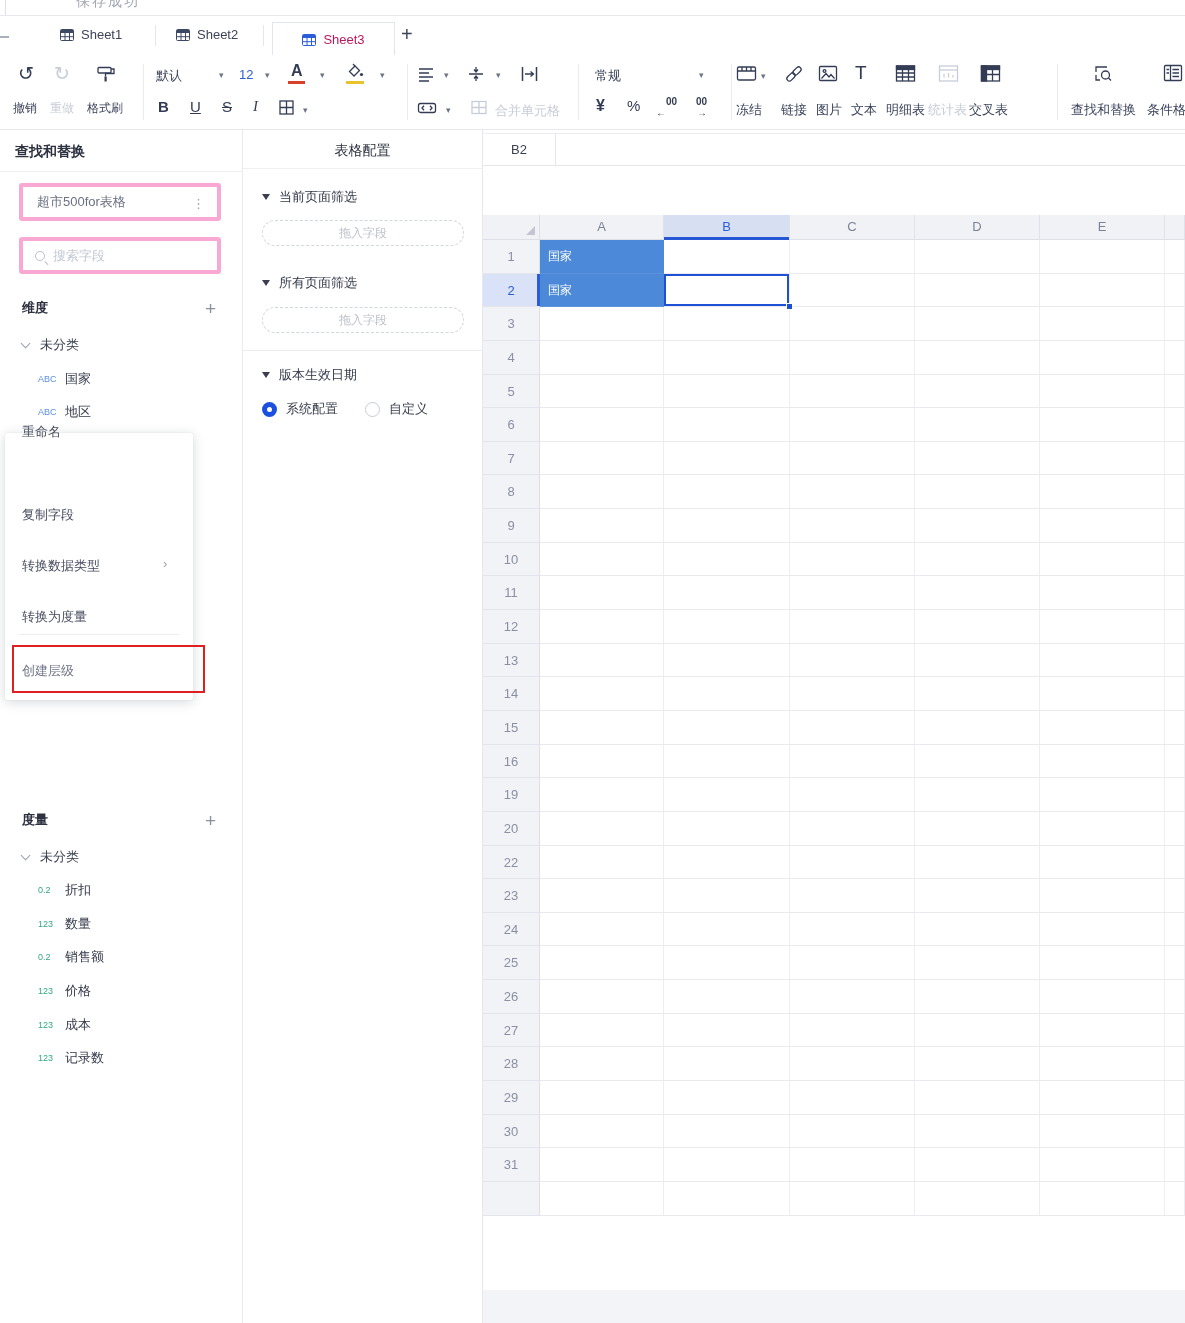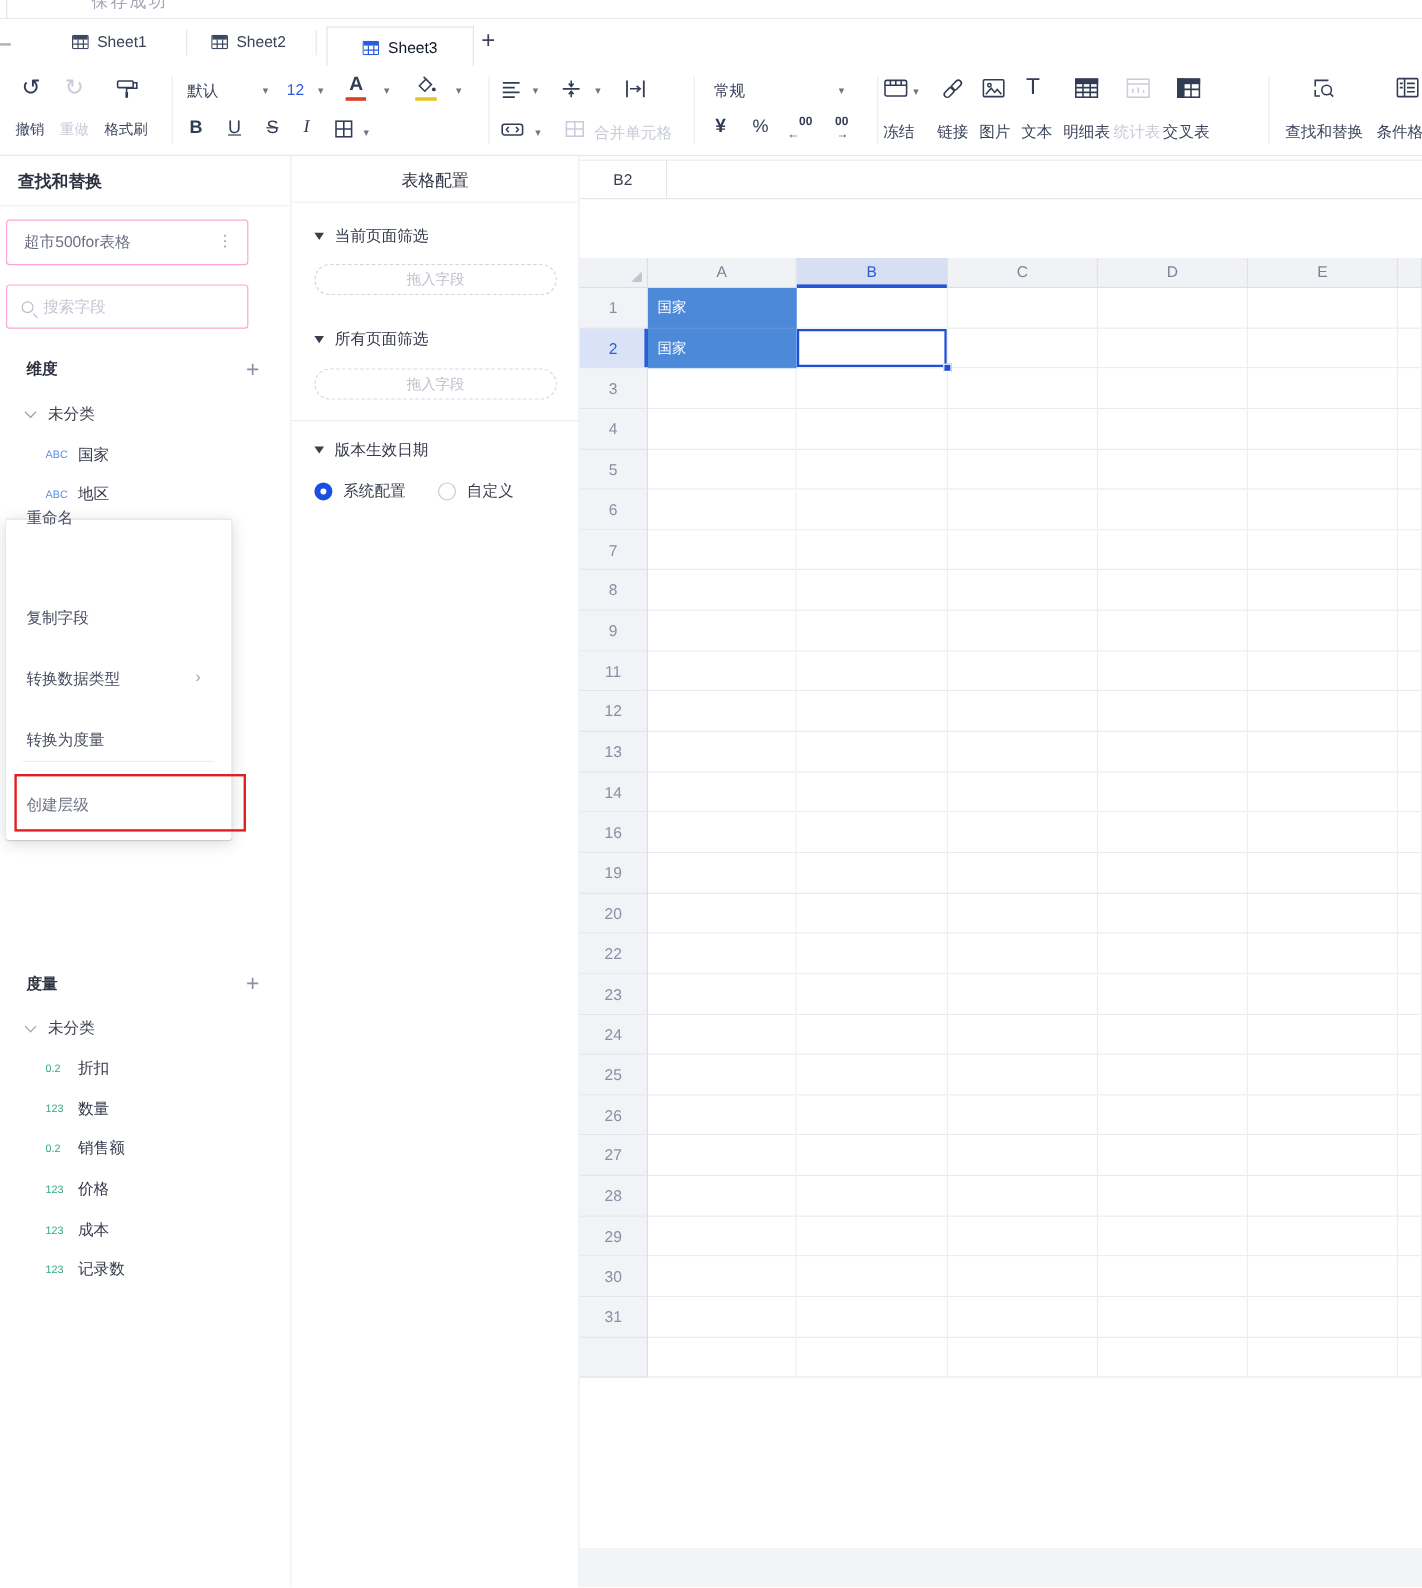--- a/index.html
+++ b/index.html
@@ -13,21 +13,21 @@
   .toast-edge { position:absolute; left:5px; top:0; width:1px; height:16px; background:#dfe1e8; }
   .toast-text { position:absolute; left:76px; top:-7px; font-size:14px; color:#a3a7b4; letter-spacing:2px; }
 
   
   .tabbar { left:0; top:16px; width:1185px; height:39px; background:#fff; }
   .tab-dash { position:absolute; left:0; top:20px; width:9px; height:2px; background:#aab0bc; }
   .sheet-tab { position:absolute; top:11px; display:flex; align-items:center; gap:7px; font-size:13px; color:#3d4257; cursor:default; }
   .sheet-tab svg { display:block; }
   .tab-divider { position:absolute; top:9px; width:1px; height:21px; background:#e4e6ec; }
   .active-tab { position:absolute; left:272px; top:6px; width:123px; height:34px; border:1px solid #e3e5ec; border-bottom:none; background:#fff;
-    display:flex; align-items:center; justify-content:center; gap:7px; font-size:13px; color:#0f172a; }
+    display:flex; align-items:center; justify-content:center; gap:7px; font-size:13px; color:#be185d; }
   .tab-add { position:absolute; left:401px; top:7px; font-size:20px; color:#3d4257; }
 
   
   .toolbar { left:0; top:55px; width:1185px; height:75px; background:#fff; border-bottom:1px solid #e6e8ee; }
   .vsep { position:absolute; top:9px; width:1px; height:56px; background:#eaebf1; }
   .ticon { position:absolute; color:#333c55; text-align:center; line-height:1; }
   .tlabel { position:absolute; font-size:12px; color:#3c445c; white-space:nowrap; }
   .caret { position:absolute; font-size:9px; color:#6d7487; }
   .dis { color:#c8ccd8 !important; }
   .dis-svg { stroke:#c9cdd9 !important; }
@@ -35,21 +35,21 @@
   .a-underline { position:absolute; height:3px; }
   .glyph { font-weight:bold; font-size:15px; }
   .dec { position:absolute; width:22px; height:22px; font-size:10px; color:#333c55; }
   .dec b { position:absolute; top:0; right:1px; font-weight:bold; font-size:10px; }
   .dec i { position:absolute; bottom:0; font-style:normal; font-size:10px; }
 
   
   .leftpanel { left:0; top:130px; width:243px; height:1193px; background:#fff; border-right:1px solid #e8eaef; }
   .lp-title { position:absolute; left:15px; top:13px; font-size:14px; font-weight:700; color:#2e3240; }
   .lp-hdr-border { position:absolute; left:0; top:41px; width:242px; height:1px; background:#eef0f4; }
-  .box { position:absolute; left:5px; width:202px; border:1px solid #f9a8d4; border-radius:3px; background:#fff; }
+  .box { position:absolute; left:19px; width:202px; border:4px solid #f9a8d4; border-radius:3px; background:#fff; }
   .dataset-box { top:53px; height:38px; display:flex; align-items:center; font-size:13px; color:#6b7183; padding-left:14px; }
   .kebab { position:absolute; right:12px; top:9px; color:#9aa2b2; font-size:13px; letter-spacing:0; }
   .search-box { top:107px; height:37px; display:flex; align-items:center; padding-left:12px; gap:8px; font-size:13px; color:#c3c7d2; }
   .mag { width:10px; height:10px; border:1.4px solid #b9bec9; border-radius:50%; position:relative; flex:none; }
   .mag::after { content:''; position:absolute; left:9px; top:9px; width:5px; height:1.4px; background:#b9bec9; transform:rotate(45deg); transform-origin:0 0; }
   .sec-title { position:absolute; left:22px; font-size:13px; font-weight:700; color:#2e3240; }
   .plus { position:absolute; left:205px; font-size:19px; font-weight:300; color:#8b90a0; line-height:1; }
   .chev { display:inline-block; width:7px; height:7px; border-right:1.4px solid #9aa0ae; border-bottom:1.4px solid #9aa0ae; transform:rotate(45deg); margin-right:11px; vertical-align:2px; }
   .group-row { position:absolute; left:22px; font-size:13px; color:#3c4150; }
   .field-row { position:absolute; left:38px; font-size:13px; color:#35394a; display:flex; align-items:center; gap:9px; }
@@ -463,20 +463,29 @@
         <div class="grow">
           <div class="rowhdr">9</div>
           <div class="gcell" style="width: 124px;"></div>
           <div class="gcell" style="width: 126px;"></div>
           <div class="gcell" style="width: 125px;"></div>
           <div class="gcell" style="width: 125px;"></div>
           <div class="gcell" style="width: 125px;"></div>
           <div class="gcell" style="width: 20px;"></div>
         </div>
         <div class="grow">
+          <div class="rowhdr">10</div>
+          <div class="gcell" style="width: 124px;"></div>
+          <div class="gcell" style="width: 126px;"></div>
+          <div class="gcell" style="width: 125px;"></div>
+          <div class="gcell" style="width: 125px;"></div>
+          <div class="gcell" style="width: 125px;"></div>
+          <div class="gcell" style="width: 20px;"></div>
+        </div>
+        <div class="grow">
           <div class="rowhdr">11</div>
           <div class="gcell" style="width: 124px;"></div>
           <div class="gcell" style="width: 126px;"></div>
           <div class="gcell" style="width: 125px;"></div>
           <div class="gcell" style="width: 125px;"></div>
           <div class="gcell" style="width: 125px;"></div>
           <div class="gcell" style="width: 20px;"></div>
         </div>
         <div class="grow">
           <div class="rowhdr">12</div>
@@ -491,20 +500,29 @@
           <div class="rowhdr">13</div>
           <div class="gcell" style="width: 124px;"></div>
           <div class="gcell" style="width: 126px;"></div>
           <div class="gcell" style="width: 125px;"></div>
           <div class="gcell" style="width: 125px;"></div>
           <div class="gcell" style="width: 125px;"></div>
           <div class="gcell" style="width: 20px;"></div>
         </div>
         <div class="grow">
           <div class="rowhdr">14</div>
+          <div class="gcell" style="width: 124px;"></div>
+          <div class="gcell" style="width: 126px;"></div>
+          <div class="gcell" style="width: 125px;"></div>
+          <div class="gcell" style="width: 125px;"></div>
+          <div class="gcell" style="width: 125px;"></div>
+          <div class="gcell" style="width: 20px;"></div>
+        </div>
+        <div class="grow">
+          <div class="rowhdr">15</div>
           <div class="gcell" style="width: 124px;"></div>
           <div class="gcell" style="width: 126px;"></div>
           <div class="gcell" style="width: 125px;"></div>
           <div class="gcell" style="width: 125px;"></div>
           <div class="gcell" style="width: 125px;"></div>
           <div class="gcell" style="width: 20px;"></div>
         </div>
         <div class="grow">
           <div class="rowhdr">16</div>
           <div class="gcell" style="width: 124px;"></div>

